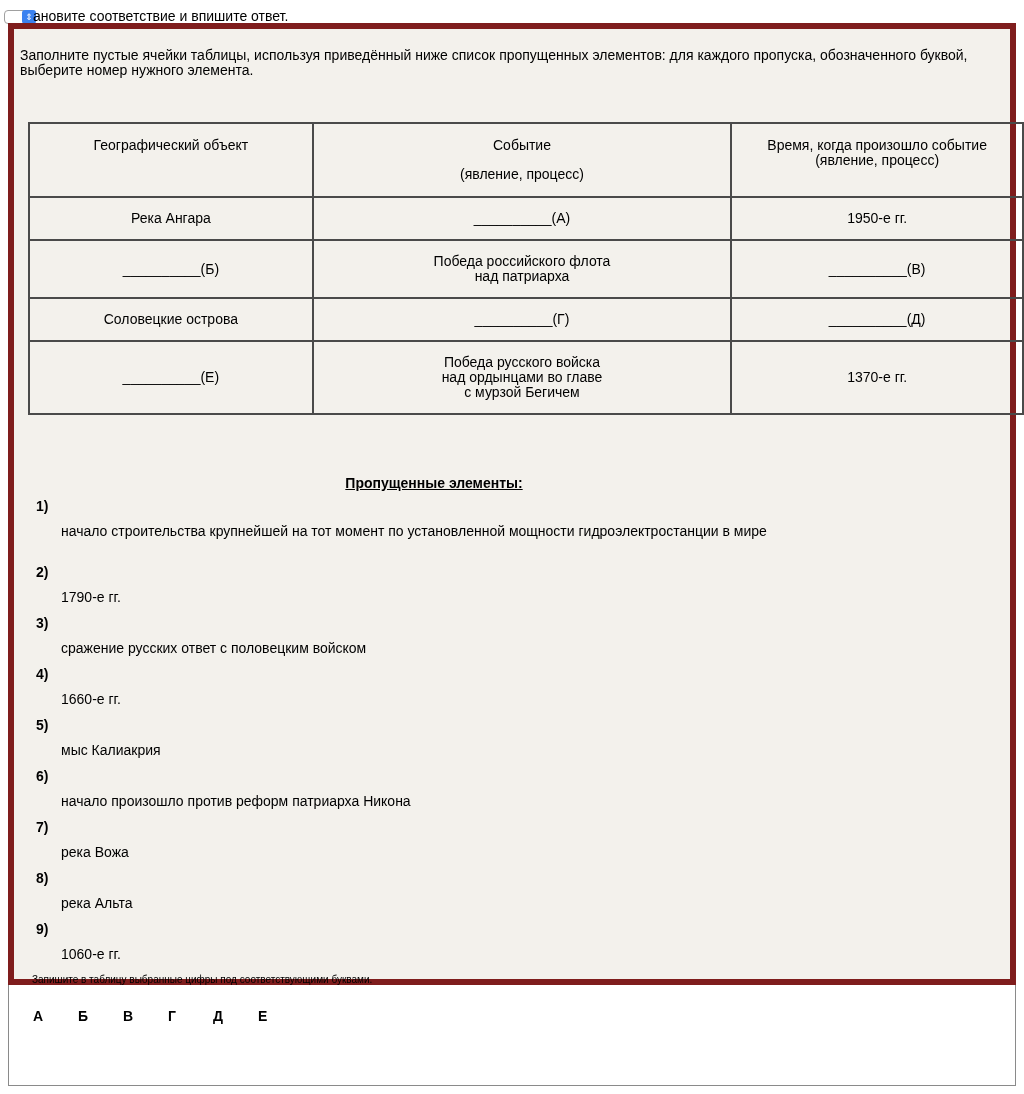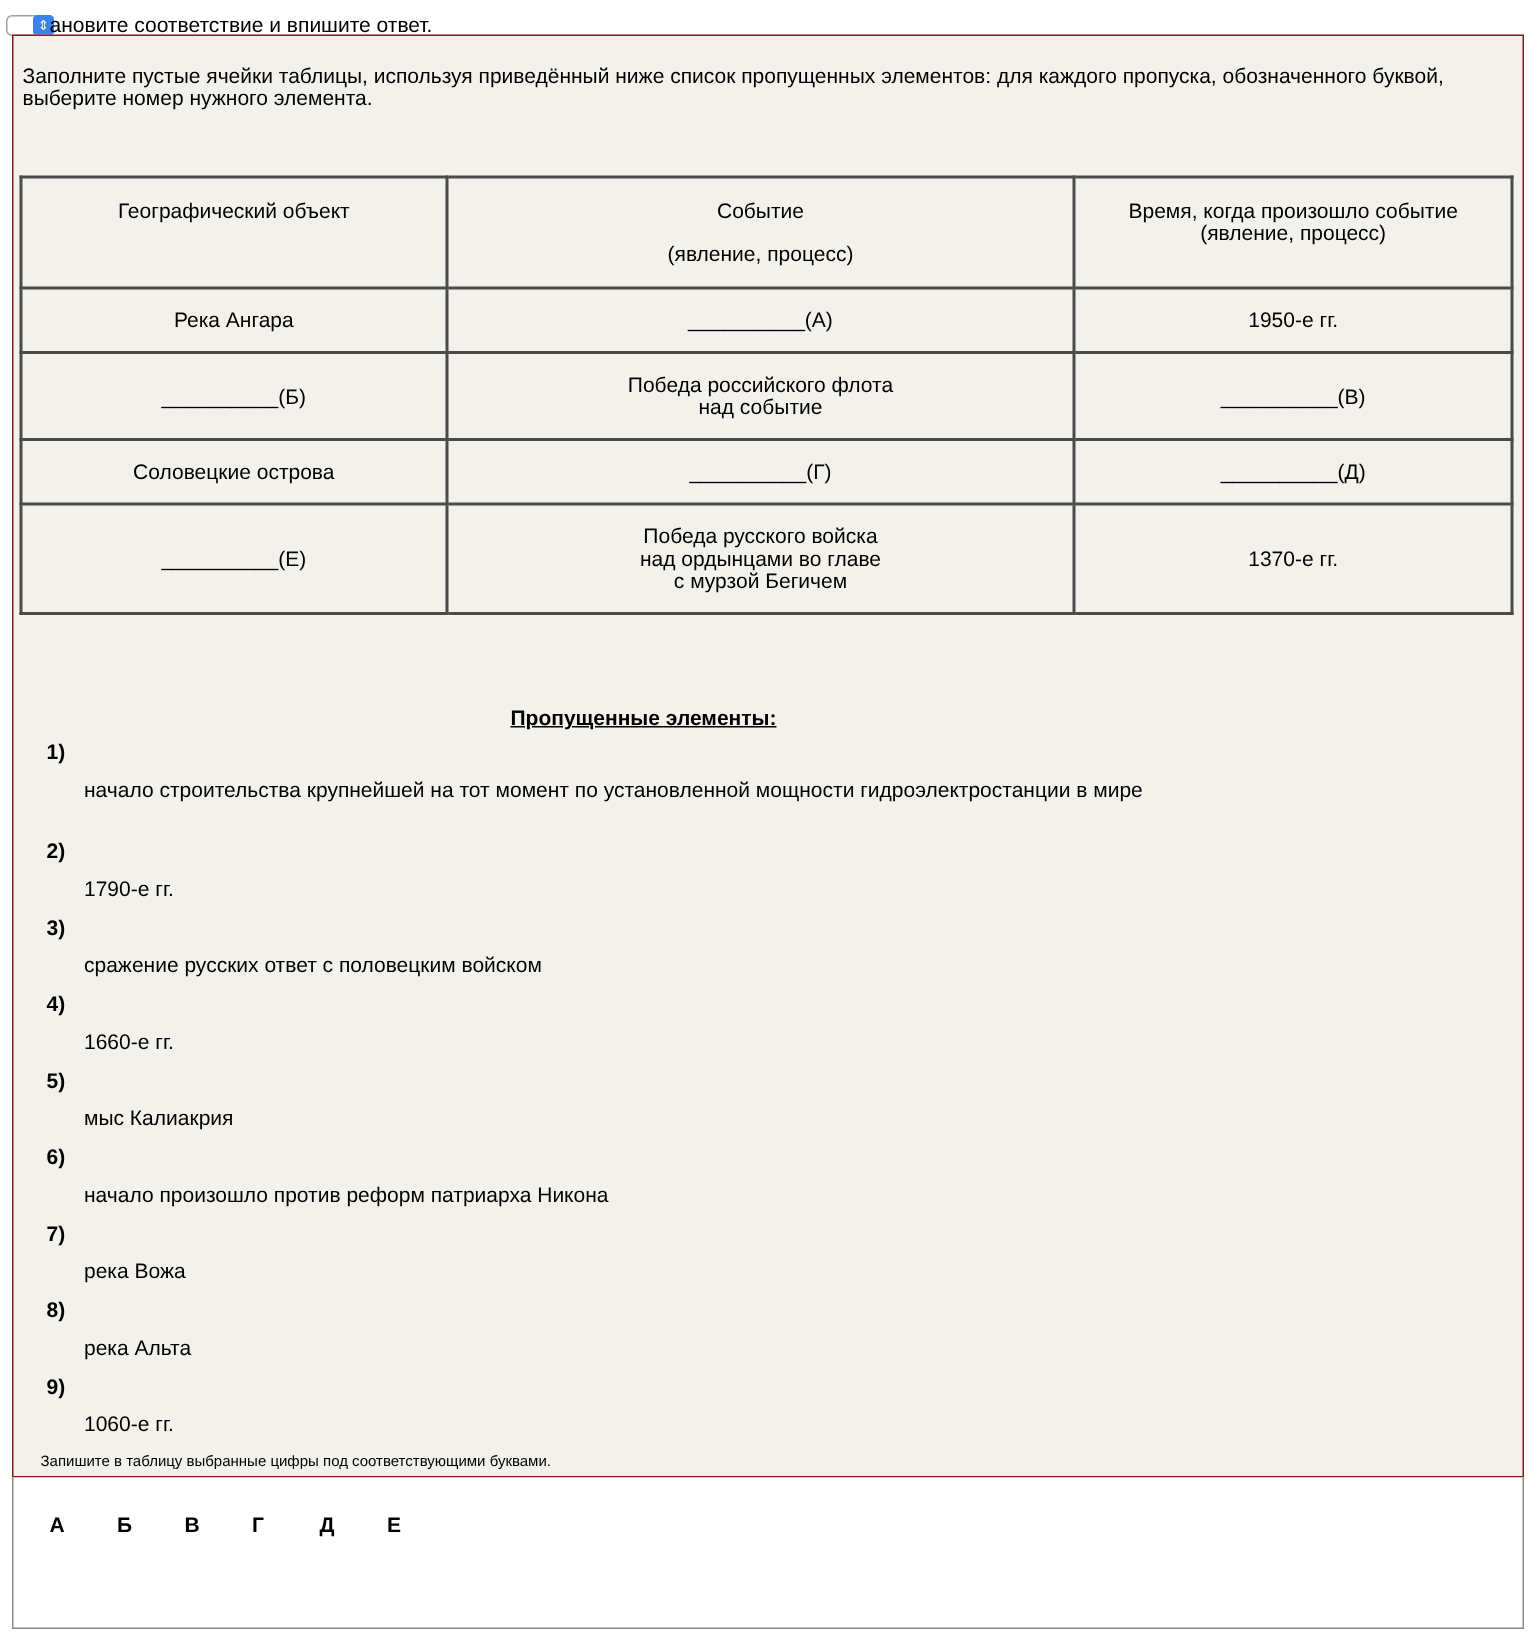--- a/index.html
+++ b/index.html
@@ -18,28 +18,28 @@
     }
     .select-widget .knob {
       position: absolute; right: -1px; top: -1px; width: 14px; height: 14px;
       border-radius: 3px; background: #3b82f0; color: #fff; font-size: 9px;
       line-height: 14px; text-align: center;
     }
     .top-line .text { position: absolute; left: 33px; top: 1px; }
 
     .panel {
       position: absolute; left: 8px; top: 23px; width: 1008px; height: 962px;
-      background: #f3f1ec; border: 1px solid #7f1d1d; box-sizing: border-box;
+      background: #f3f1ec; border: 6px solid #7f1d1d; box-sizing: border-box;
     }
     .intro {
       position: absolute; left: 6px; top: 19px; width: 994px;
       font-size: 14px; line-height: 15px;
     }
     table.task {
-      position: absolute; left: 4px; top: 93px; width: 996px;
+      position: absolute; left: 14px; top: 93px; width: 996px;
       border-collapse: collapse; font-size: 14px; line-height: 15px;
     }
     table.task td {
       border: 2px solid #4a4a4a; text-align: center; vertical-align: middle;
       padding: 0 6px;
     }
     table.task tr.head td { vertical-align: top; padding-top: 14px; height: 58px; }
     .col1 { width: 270px; }
     .col2 { width: 405px; }
     .col3 { width: 278px; }
@@ -100,21 +100,21 @@
     </tr>
     <tr class="r1">
       <td>Река Ангара</td>
       <td>__________(А)</td>
       <td>1950-е гг.</td>
     </tr>
     <tr class="r2">
       <td>__________(Б)</td>
       <td>
         <span>Победа российского флота</span><br>
-        <span>над событие</span>
+        <span>над патриарха</span>
       </td>
       <td>__________(В)</td>
     </tr>
     <tr class="r3">
       <td>Соловецкие острова</td>
       <td>__________(Г)</td>
       <td>__________(Д)</td>
     </tr>
     <tr class="r4">
       <td>__________(Е)</td>

